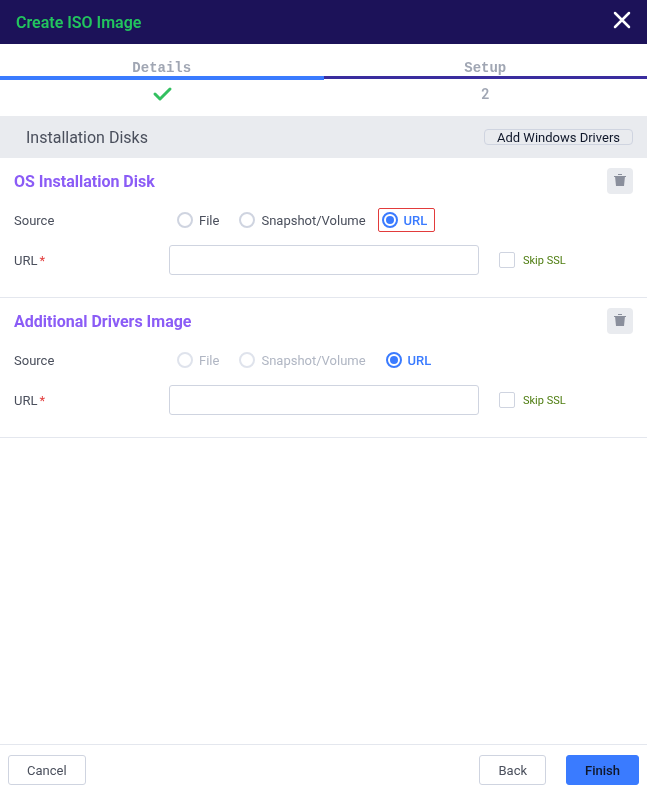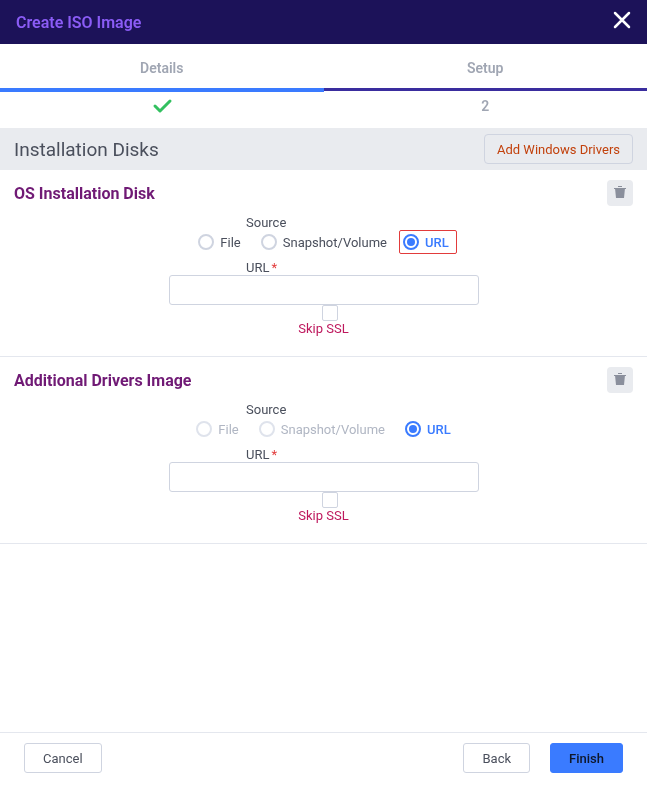--- a/index.html
+++ b/index.html
@@ -7,37 +7,38 @@
     width: 647px;
     height: 795px;
     font-family: -apple-system, BlinkMacSystemFont, "Segoe UI", Roboto, Arial, sans-serif;
     font-size: 14px;
     color: #333;
     background: #fff;
     overflow: hidden;
   }
   .modal-header {
     background: #1c1259;
-    color: #8b5cf6;
+    color: #22c55e;
     height: 44px;
     display: flex;
     align-items: center;
     justify-content: space-between;
     padding: 0 16px;
   }
   .modal-title { font-size: 16px; font-weight: 600; }
   .close-icon { font-size: 22px; line-height: 1; cursor: pointer; }
 
   .wizard { display: flex; margin-top: 16px; }
   .wizard-step { flex: 1; text-align: center; }
   .wizard-label {
     font-size: 14px;
     font-weight: 600;
     color: #a0a6b3;
-    padding-bottom: 12px;
+    padding-bottom: 0;
+    font-family: Liberation Mono, monospace;
   }
   .wizard-label.active { color: #a0a6b3; }
   .wizard-bar { height: 3px; background: #3a2d9e; }
   .wizard-bar.active { background: #3a7bff; height: 4px; }
   .wizard-indicator {
     height: 30px;
     display: flex;
     align-items: center;
     justify-content: center;
     font-weight: 600;
@@ -47,43 +48,43 @@
 
   .section-bar {
     background: #e9ebef;
     height: 42px;
     display: flex;
     align-items: center;
     justify-content: space-between;
     padding: 0 14px;
     margin-top: 6px;
   }
-  .section-bar-title { color: #4a4f5c; font-size: 19px; }
+  .section-bar-title { color: #4a4f5c; font-size: 16px; margin-left: 12px; }
   .section-bar-buttons { display: flex; gap: 8px; }
   .ghost-btn {
     border: 1px solid #cfd4e0;
     background: transparent;
-    color: #c2410c;
+    color: #0f172a;
     border-radius: 4px;
-    height: 30px;
+    height: 16px;
     padding: 0 12px;
     font-size: 13px;
     cursor: pointer;
     font-family: inherit;
   }
 
   .panel {
     padding: 14px 14px 16px 14px;
     border-bottom: 1px solid #e4e7ee;
     position: relative;
   }
   .panel-title {
     font-size: 16px;
     font-weight: 700;
-    color: #701a75;
+    color: #8b5cf6;
     margin-bottom: 12px;
   }
   .trash-btn {
     position: absolute;
     top: 10px;
     right: 14px;
     width: 26px;
     height: 26px;
     border-radius: 4px;
     background: #e9ebef;
@@ -92,21 +93,20 @@
     justify-content: center;
     cursor: pointer;
   }
   .trash-btn svg { width: 12px; height: 14px; fill: #8a8f9c; }
 
   .row {
     display: flex;
     align-items: center;
     min-height: 34px;
     margin-bottom: 4px;
-    flex-direction: column;
   }
   .row-label {
     width: 155px;
     font-size: 13px;
     color: #4a4f5c;
   }
   .req::after { content: "*"; color: #e23b3b; margin-left: 2px; }
 
   .radio-group { display: flex; gap: 4px; }
   .radio-item {
@@ -155,29 +155,29 @@
   .checkbox {
     width: 16px;
     height: 16px;
     border: 1px solid #cfd4e0;
     border-radius: 2px;
     margin-left: 20px;
     margin-right: 8px;
     cursor: pointer;
     background: #fff;
   }
-  .checkbox-label { font-size: 13px; color: #be185d; cursor: pointer; }
+  .checkbox-label { font-size: 11px; color: #4d7c0f; cursor: pointer; }
 
   .footer {
     position: absolute;
-    bottom: 12px;
+    bottom: 0;
     left: 0;
     right: 0;
     border-top: 1px solid #e4e7ee;
-    padding: 10px 24px;
+    padding: 10px 8px;
     display: flex;
     justify-content: space-between;
     align-items: center;
     background: #fff;
   }
   .btn {
     height: 30px;
     padding: 0 18px;
     font-size: 13px;
     border-radius: 3px;

